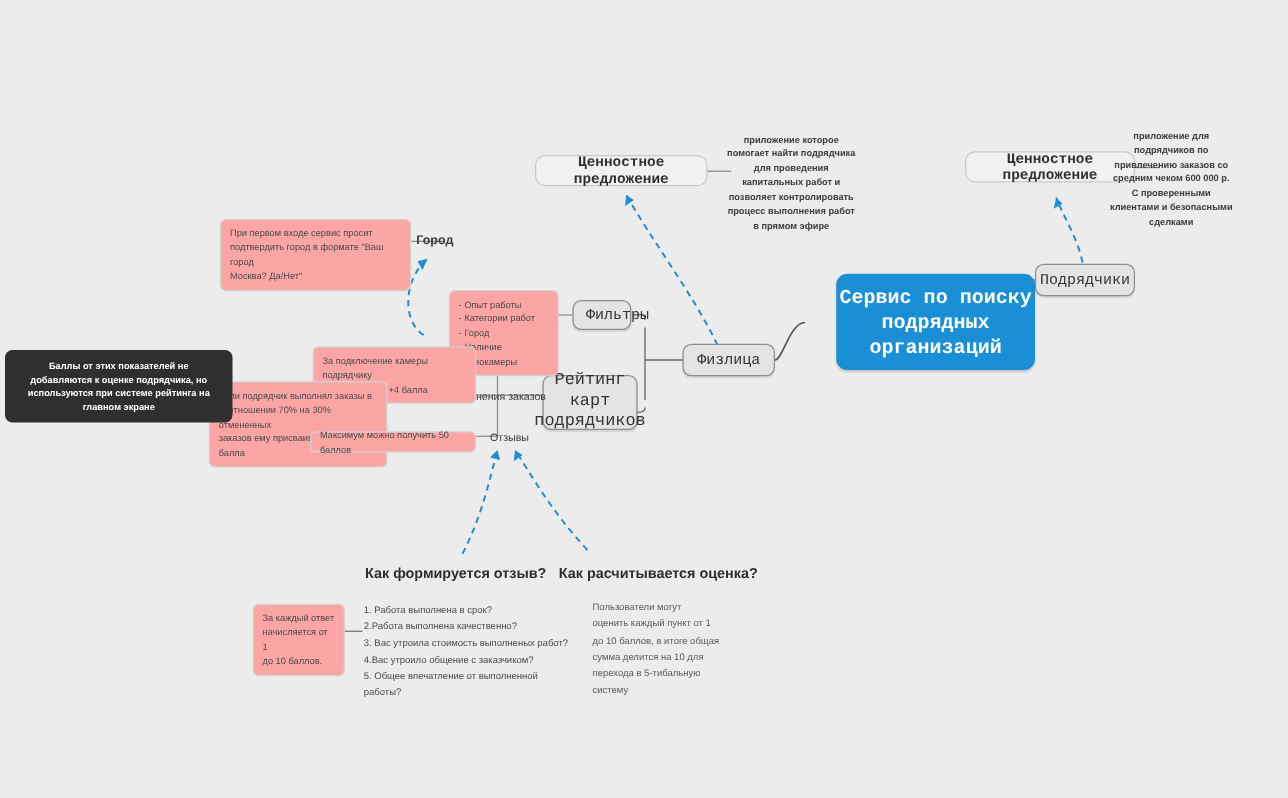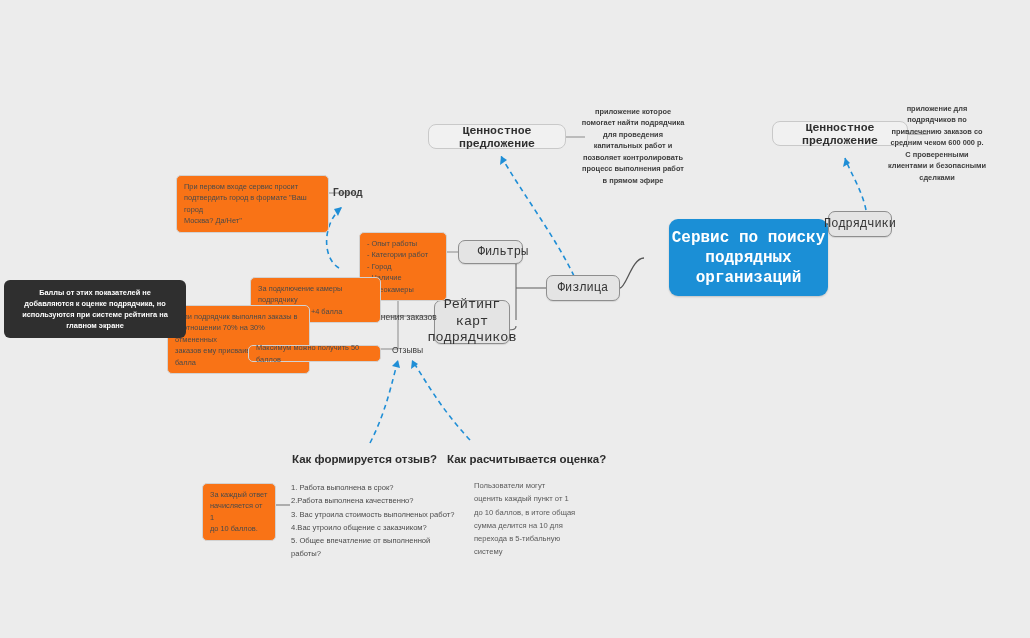--- a/index.html
+++ b/index.html
@@ -63,21 +63,21 @@
     color:#3b3b3b;
     font-size:8.5px;
     white-space:nowrap;
   }
   .label.bold{font-weight:bold;font-size:10px;}
 
   
   .note{
     position:absolute;
     box-sizing:border-box;
-    background:#f97316;
+    background:#fca5a5;
     border:1px solid #d2d2d2;
     border-radius:5px;
     color:#4a4a4a;
     font-size:7.4px;
     line-height:1.55;
     padding:5px 7px;
     white-space:pre-line;
   }
 
   
@@ -179,27 +179,27 @@
     <path d="M398,360 l-6,6 l8,2 z" fill="#1f8ed6" stroke="none"></path>
 
     <path d="M470,440 C440,408 424,378 412,360" fill="none" stroke="#1f8ed6" stroke-width="1.6" stroke-dasharray="5,4"></path>
     <path d="M412,360 l-1,9 l7,-5 z" fill="#1f8ed6" stroke="none"></path>
   </svg>
 
   <div class="node central" style="left:644px;top:219px;width:159px;height:77px;">Сервис по поиску подрядных организаций</div>
 
   <div class="node mid" style="left:546px;top:275px;width:74px;height:26px;">Физлица</div>
 
-  <div class="node mid" style="left:828px;top:211px;width:64px;height:26px;">Подрядчики</div>
+  <div class="node mid" style="left:828px;top:211px;width:80px;height:26px;">Подрядчики</div>
 
   <div class="node lite" style="left:428px;top:124px;width:138px;height:25px;">Ценностное предложение</div>
 
   <div class="node lite" style="left:772px;top:121px;width:136px;height:25px;">Ценностное предложение</div>
 
-  <div class="node mid" style="left:458px;top:240px;width:65px;height:24px;padding-left:25px;">Фильтры</div>
+  <div class="node mid" style="left:458px;top:240px;width:47px;height:24px;padding-left:25px;">Фильтры</div>
 
   <div class="node mid big" style="left:434px;top:300px;width:76px;height:44px;">Рейтинг карт подрядчиков</div>
 
   <div class="label bold" style="left:333px;top:187px;">Город</div>
 
   <div class="label" style="left:389px;top:284px;">Камера</div>
 
   <div class="label" style="left:320px;top:312px;">Процент выполнения заказов</div>
 
   <div class="label" style="left:392px;top:345px;">Отзывы</div>

